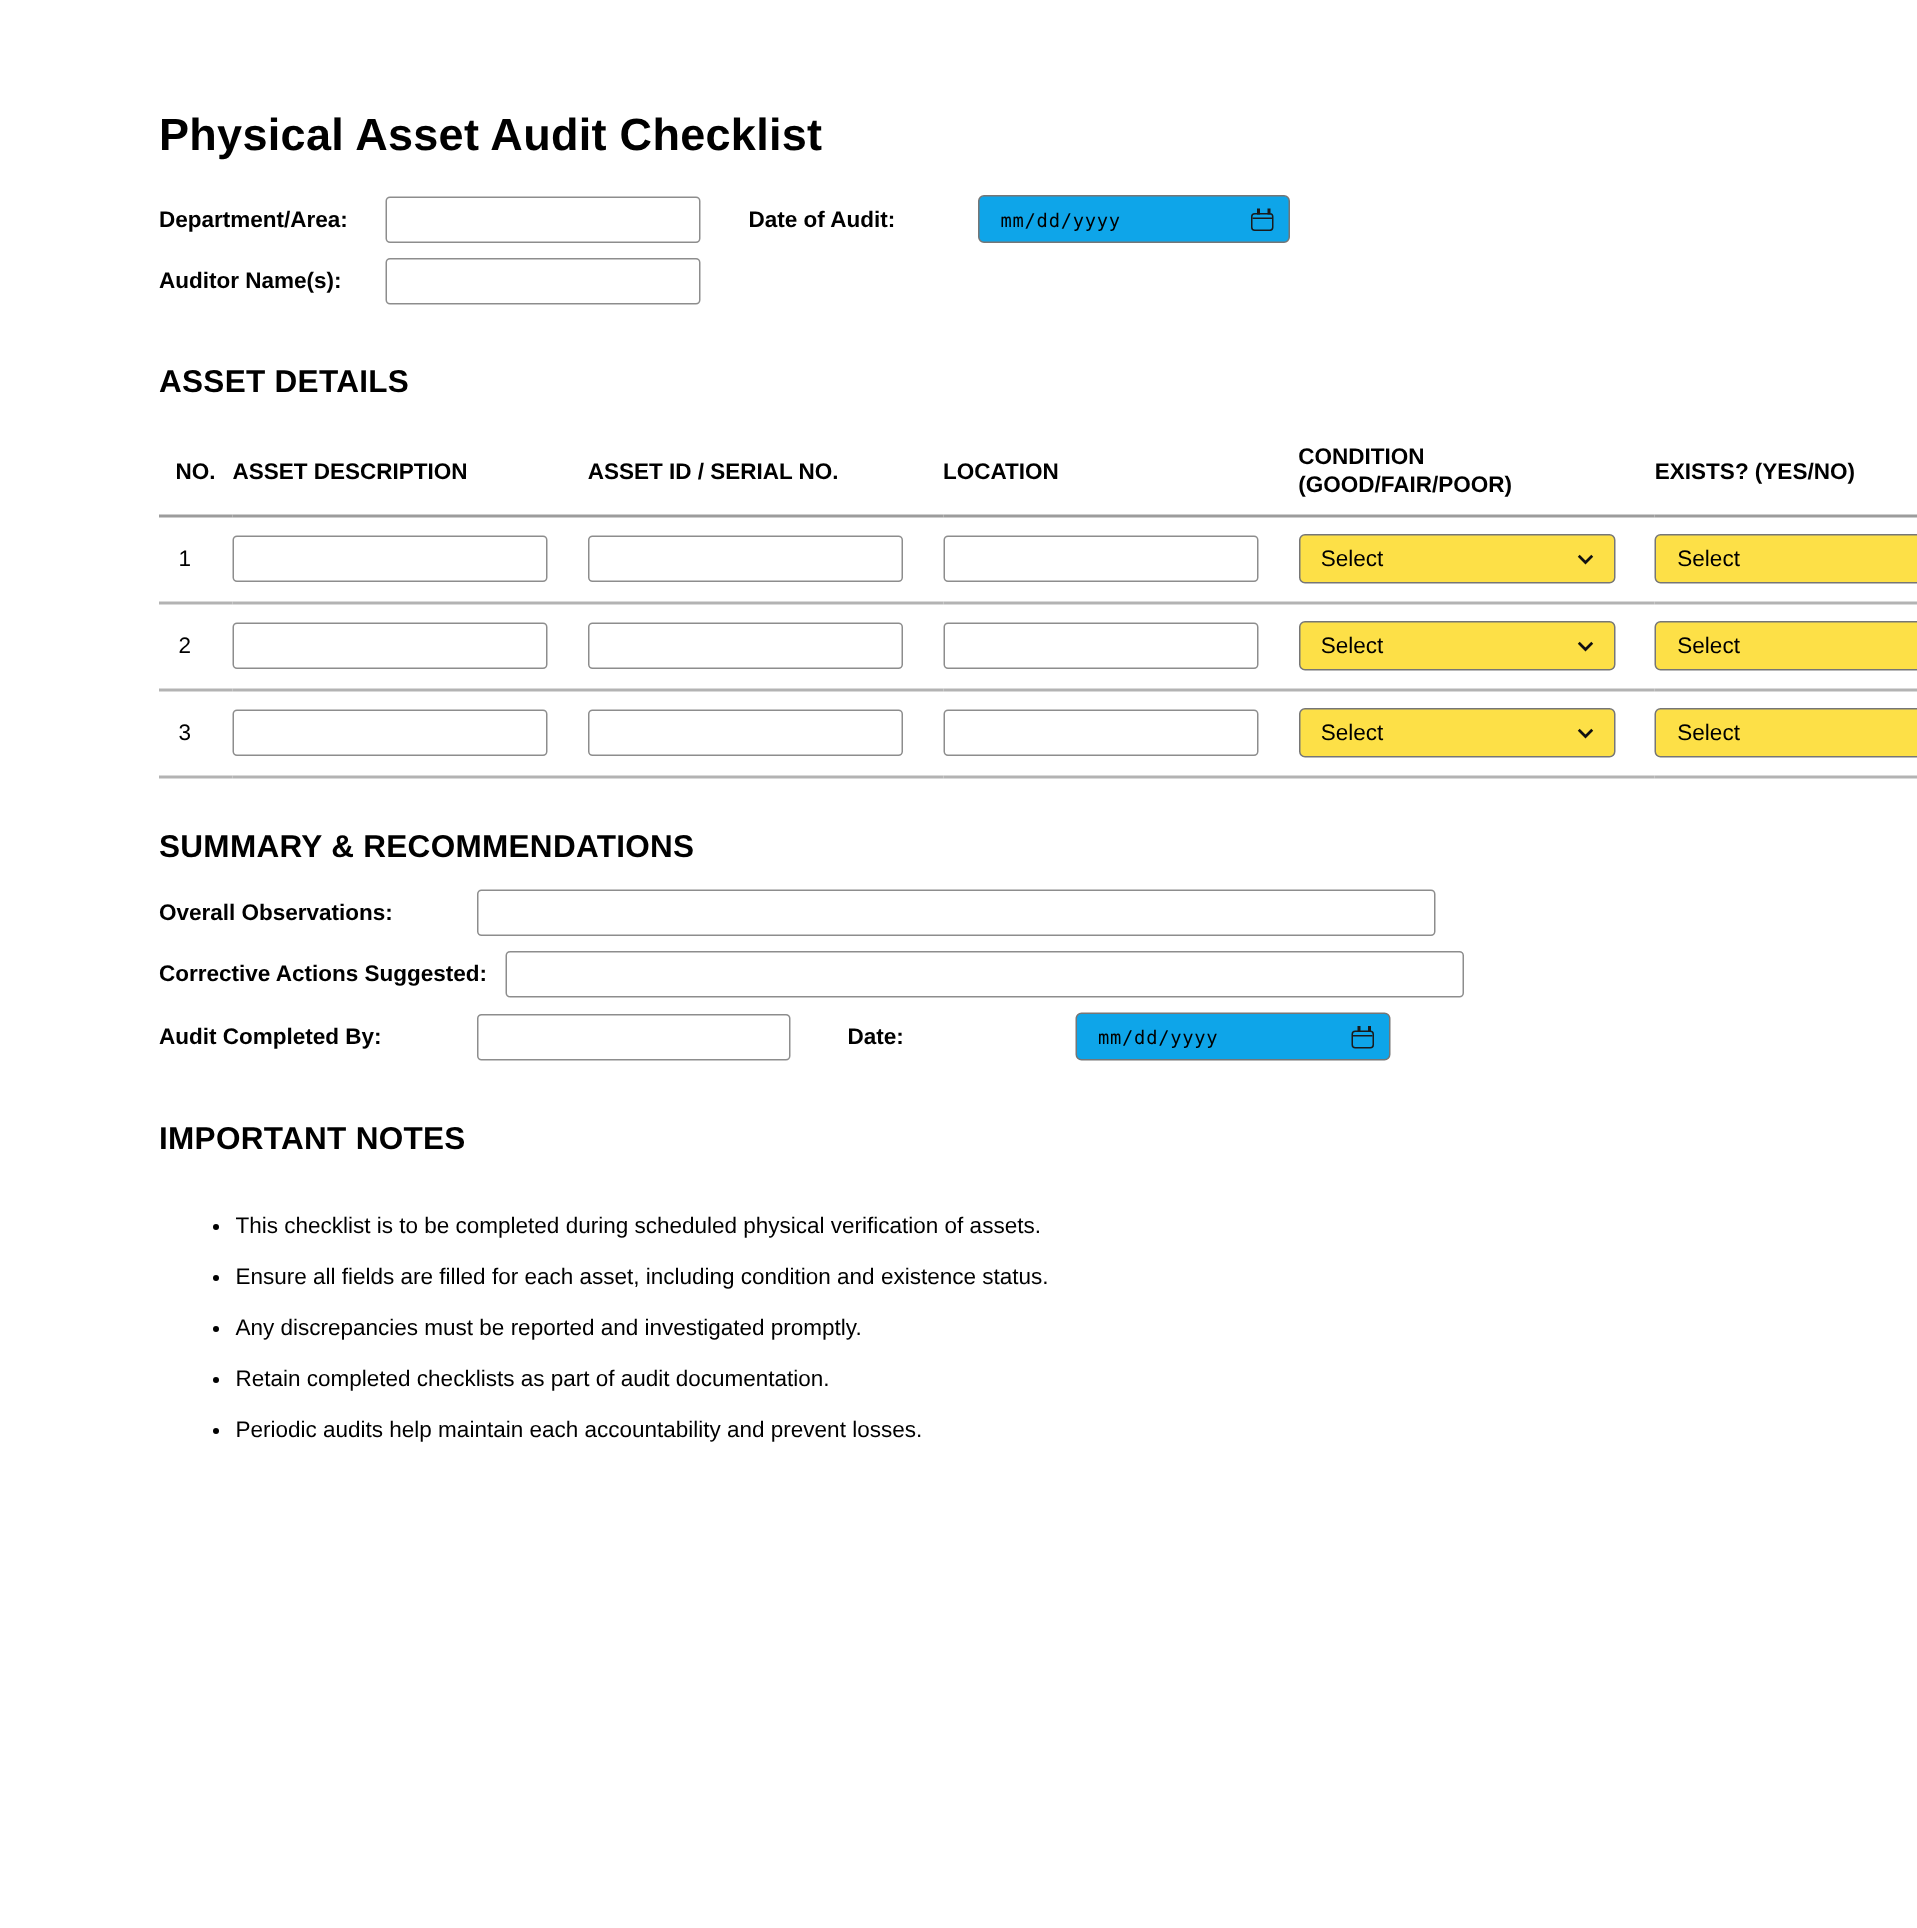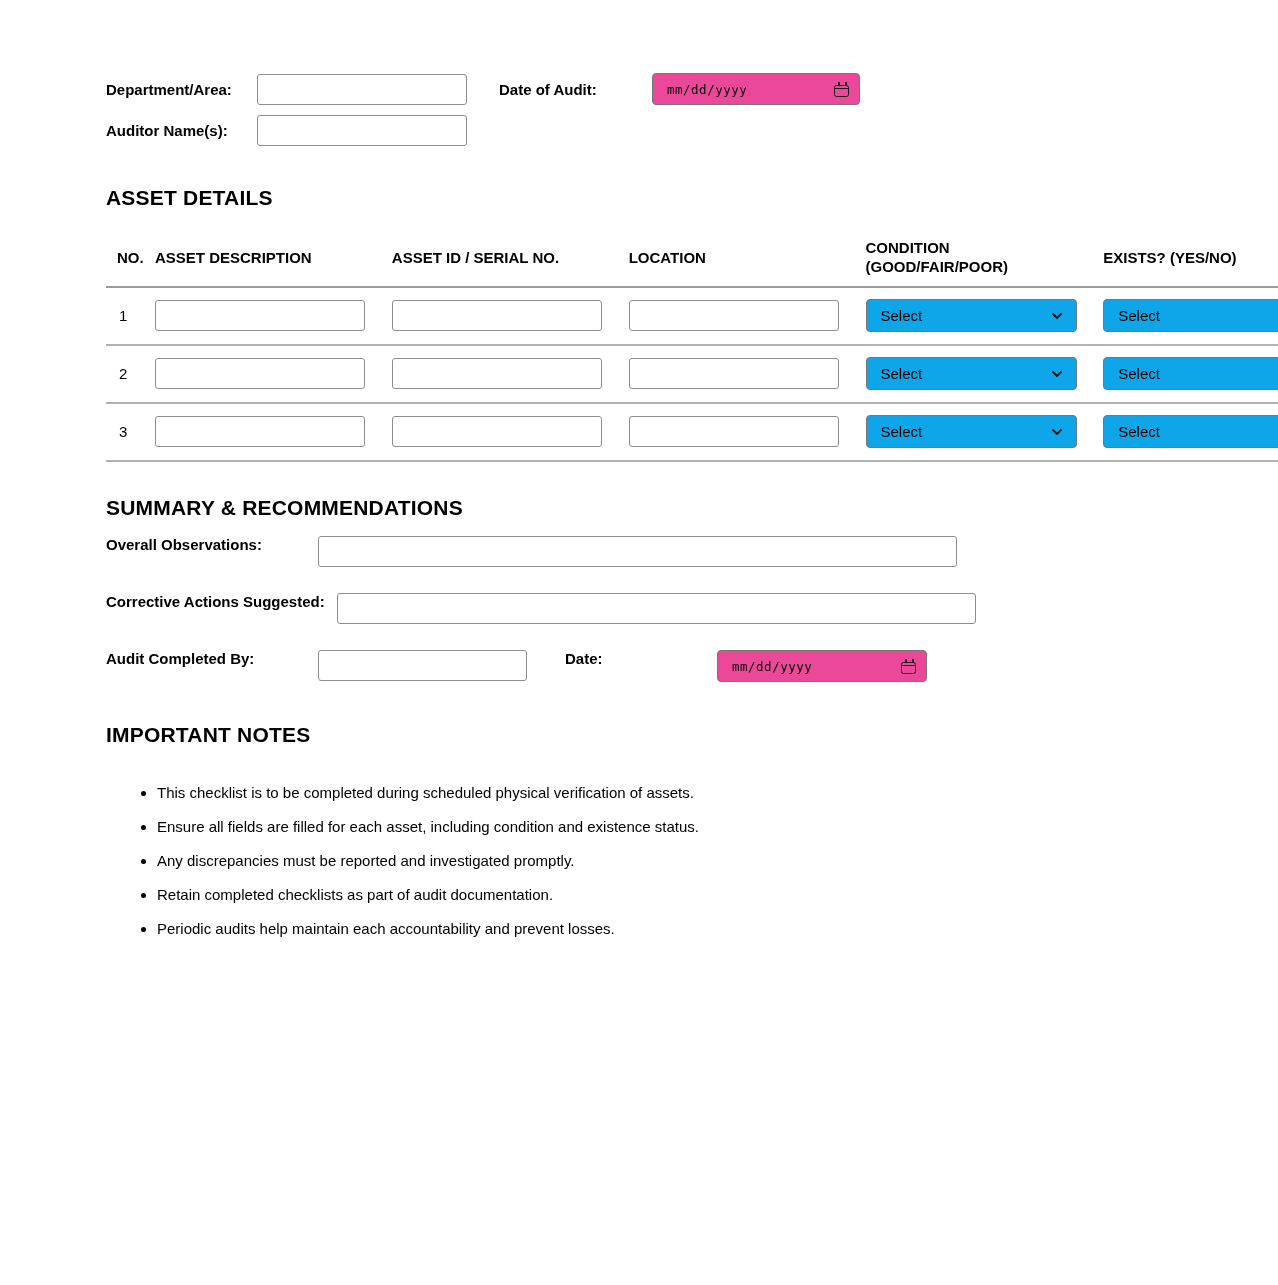--- a/index.html
+++ b/index.html
@@ -29,21 +29,21 @@
     border: 1px solid #8d8d8d; border-radius: 3px;
     font-family: "Liberation Sans", sans-serif; font-size: 14px;
     padding: 0 8px; outline: none; background: #fff;
   }
 
   .date-input {
     box-sizing: border-box;
     width: 208px; height: 32px;
     border: 1px solid #767676; border-radius: 4px;
     display: flex; align-items: center; justify-content: space-between;
-    padding: 0 10px 0 14px; background: #ec4899; cursor: default;
+    padding: 0 10px 0 14px; background: #0ea5e9; cursor: default;
   }
   .date-text {
     font-family: "DejaVu Sans Mono", monospace;
     font-size: 12.5px; letter-spacing: 0.5px; color: #000;
   }
   .cal-icon { position: relative; width: 15px; height: 15px; flex: none; }
   .cal-icon .cal-body {
     position: absolute; left: 0; top: 3px; width: 13px; height: 10px;
     border: 1.6px solid #1a1a1a; border-radius: 2.5px;
   }
@@ -78,27 +78,27 @@
     padding: 11px 24px 12px 0;
     border-bottom: 2px solid #b3b3b3;
   }
   .td.c-no { padding-left: 13px; font-size: 15px; }
 
   .select-wrap { position: relative; width: 211px; }
   select.sel {
     -webkit-appearance: none; appearance: none;
     box-sizing: border-box; width: 211px; height: 33px;
     border: 1px solid #767676; border-radius: 4px;
-    background: #0ea5e9; font-family: "Liberation Sans", sans-serif;
+    background: #fde047; font-family: "Liberation Sans", sans-serif;
     font-size: 15px; color: #000; padding: 0 30px 0 14px; outline: none;
   }
   .chevron { position: absolute; right: 14px; top: 13px; pointer-events: none; }
 
   
-  .summary-row { display: flex; align-items: flex-start; margin-bottom: 26px; }
+  .summary-row { display: flex; align-items: center; margin-bottom: 10px; }
   .s-lbl { font-size: 15px; font-weight: 700; flex: none; min-width: 200px; margin-right: 12px; }
   input.wide-input {
     box-sizing: border-box; width: 639px; height: 31px;
     border: 1px solid #8d8d8d; border-radius: 3px;
     font-family: "Liberation Sans", sans-serif; font-size: 14px;
     padding: 0 8px; outline: none; background: #fff;
   }
   input.mid-input { width: 209px; }
   .s-lbl-date { min-width: 152px; margin-left: 38px; margin-right: 0; }
   .date-input.w210 { width: 210px; }
@@ -108,20 +108,21 @@
   ul.notes li {
     font-size: 15px; line-height: 20px; margin-bottom: 14px; color: #000; margin-left: 31px;
   }
 </style>
 </head>
 <body>
 
 <div class="page">
   <div class="content">
 
+    <h1 class="title">Physical Asset Audit Checklist</h1>
 
     <div class="form-row">
       <span class="lbl lbl-dept">Department/Area:</span>
       <input class="text-input" type="text" value="" style="">
       <span class="lbl lbl-dateaudit">Date of Audit:</span>
       <div class="date-input">
         <span class="date-text">mm/dd/yyyy</span>
         <span class="cal-icon">
             <span class="nub l"></span>
             <span class="nub r"></span>

